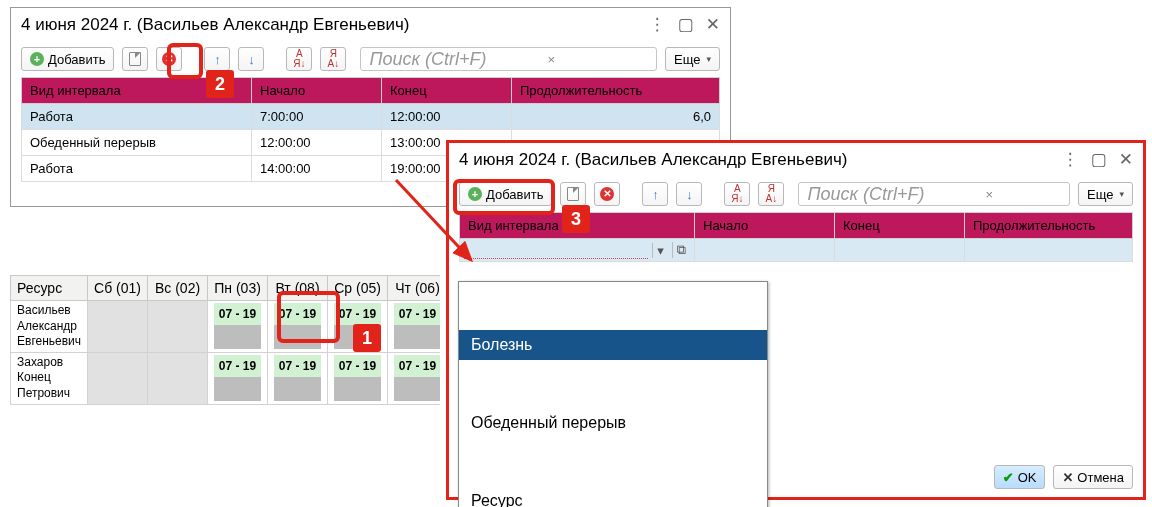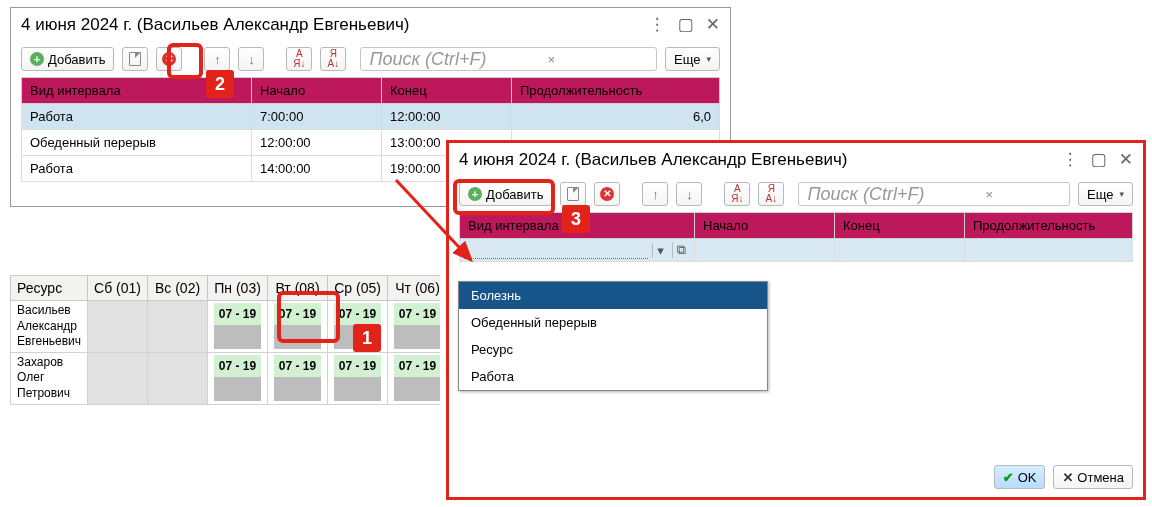--- a/index.html
+++ b/index.html
@@ -54,21 +54,21 @@
 
   
   .win2 { border: 3px solid #e2231a; }
   .win2 table.grid td.inputrow { background:#d8e9f3; padding:2px 4px; }
   .inputcell { display:flex; align-items:center; gap:4px; }
   .inputcell .field { flex:1; height:18px; border-bottom:1px dotted #c44; }
   .dd-arrow { padding:0 4px; cursor:pointer; color:#555; border-left:1px solid #bbb; }
   .dd-open { padding:0 4px; cursor:pointer; color:#555; border-left:1px solid #bbb; }
 
   .dropdown { position:absolute; background:#fff; border:1px solid #888; box-shadow:1px 1px 3px rgba(0,0,0,0.3); z-index:60; width:310px; }
-  .dropdown .item { padding:6px 12px; font-size:13px; cursor:pointer; }
+  .dropdown .item { padding:6px 12px; font-size:16px; cursor:pointer;margin-top:48px; }
   .dropdown .item.sel { background:#17548a; color:#fff; }
 
   .footer { display:flex; justify-content:flex-end; gap:8px; padding:8px 10px; }
 </style>
 </head>
 <body>
 
 <div class="win" style="left:10px; top:7px; width:721px; height:200px;">
   <div class="win-title">
     <span>4 июня 2024 г. (Васильев Александр Евгеньевич)</span>
@@ -179,21 +179,21 @@
       <td class="slot">
             <div class="fill">07 - 19</div>
             <div class="rest"></div>
           </td>
       <td class="slot">
             <div class="fill">07 - 19</div>
             <div class="rest"></div>
           </td>
     </tr>
     <tr>
-      <td class="name">Захаров Олег Петрович</td>
+      <td class="name">Захаров Конец Петрович</td>
       <td class="gray"></td>
           <td class="gray"></td>
       <td class="slot">
             <div class="fill">07 - 19</div>
             <div class="rest"></div>
           </td>
       <td class="slot">
             <div class="fill">07 - 19</div>
             <div class="rest"></div>
           </td>

